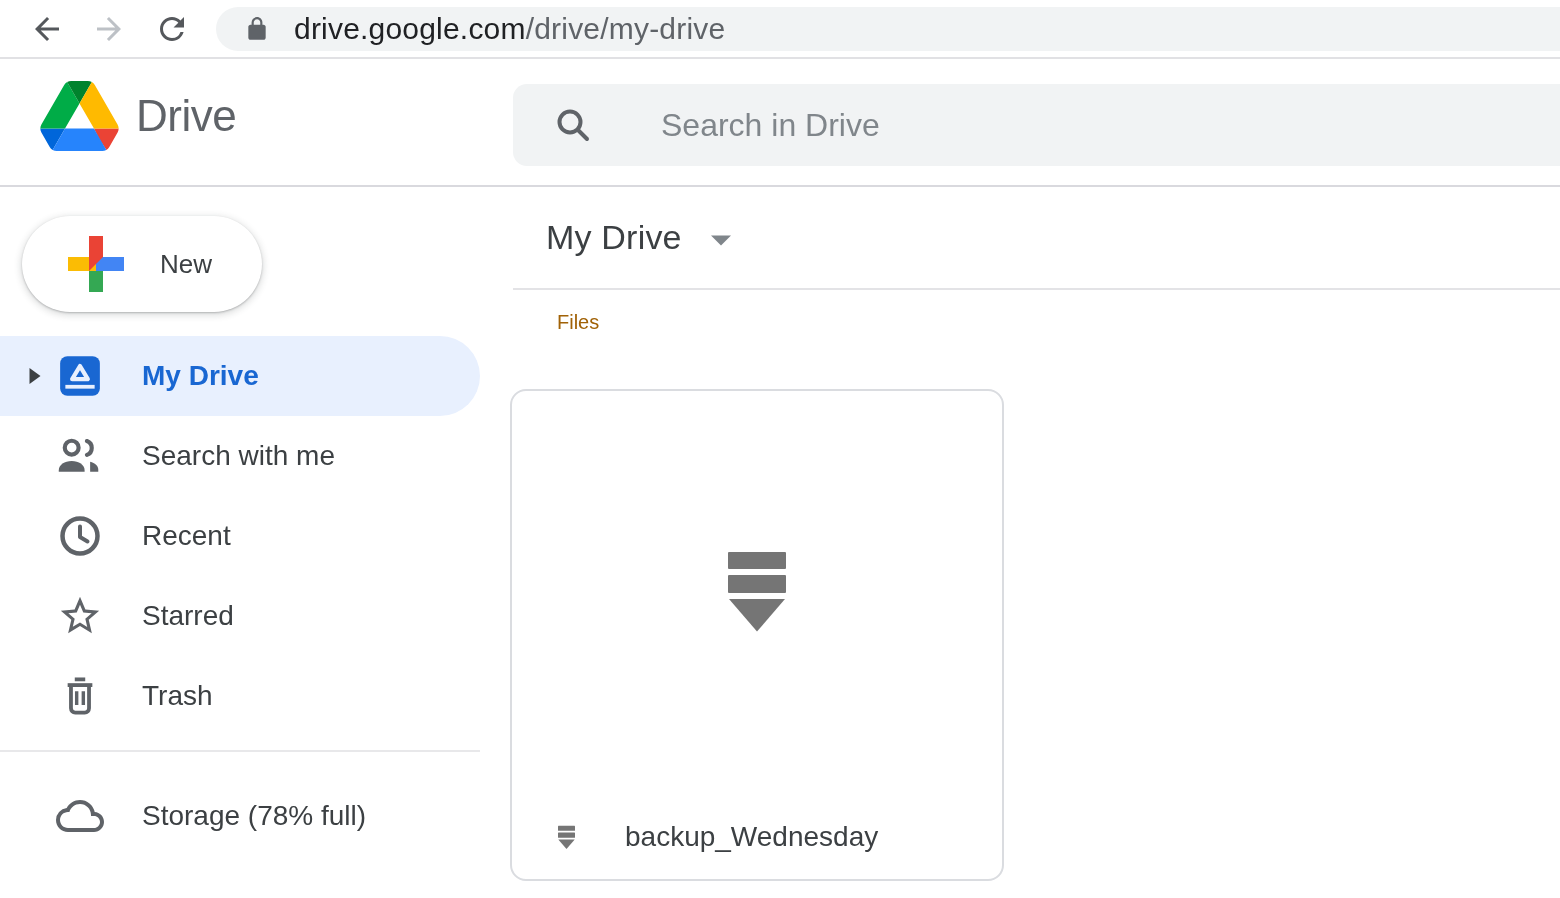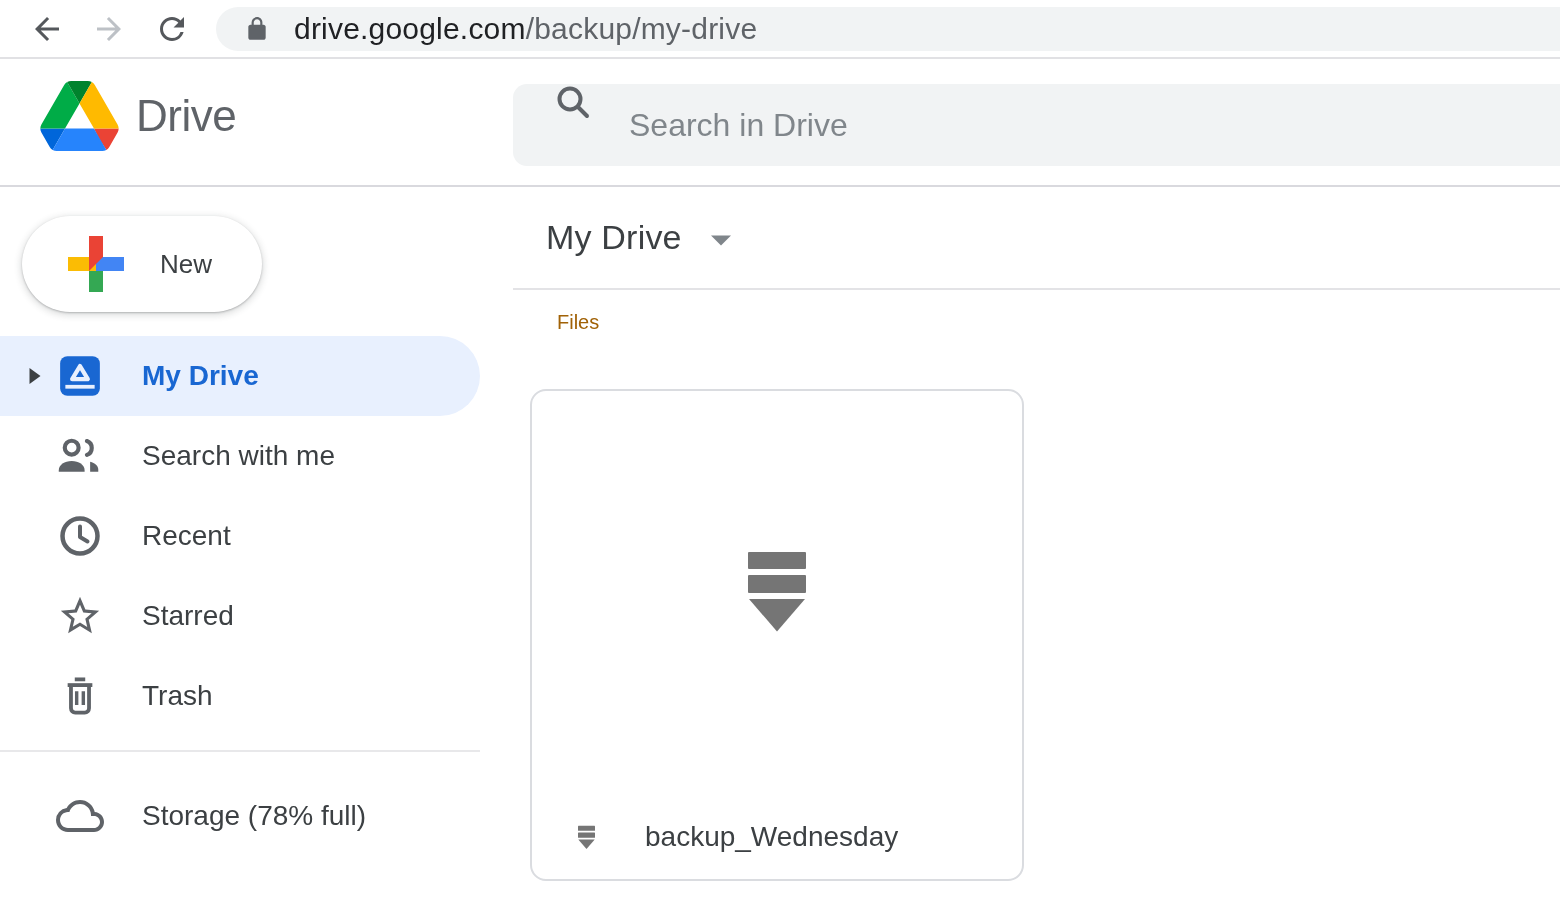--- a/index.html
+++ b/index.html
@@ -18,21 +18,21 @@
     background:#f1f3f4;display:flex;align-items:center;padding-left:28px;box-sizing:border-box;cursor:text;}
   .url-text{font-size:30px;margin-left:24px;letter-spacing:.2px;white-space:nowrap;}
   .url-host{color:#202124;}
   .url-path{color:#5f6368;}
 
   
   .app-header{position:absolute;top:59px;left:0;right:0;height:126px;background:#fff;border-bottom:2px solid #d9d9de;}
   .brand{position:absolute;left:40px;top:20px;height:74px;display:flex;align-items:center;cursor:pointer;}
   .brand-text{font-size:44px;color:#5f6368;margin-left:17px;letter-spacing:-.5px;}
   .searchbar{position:absolute;left:513px;top:25px;height:82px;width:1047px;background:#f1f3f4;
-    border-radius:14px 0 0 14px;display:flex;}
+    border-radius:14px 0 0 14px;display:flex;align-items:center;gap:32px;}
   .search-icon{margin-left:42px;}
   .searchbar input{margin-left:36px;border:none;outline:none;background:transparent;
     font-family:"Liberation Sans",sans-serif;font-size:32px;color:#3c4043;width:860px;}
   .searchbar input::placeholder{color:#80868b;opacity:1;}
 
   
   .sidebar{position:absolute;top:187px;left:0;width:505px;height:711px;background:#fff;}
   .new-btn{position:absolute;left:22px;top:29px;width:240px;height:96px;border-radius:48px;background:#fff;border:none;
     box-shadow:0 1px 2px 0 rgba(60,64,67,.30),0 2px 6px 2px rgba(60,64,67,.15);
     display:flex;align-items:center;cursor:pointer;padding:0;}
@@ -48,21 +48,21 @@
   .side-divider{margin-top:14px;width:480px;border-top:2px solid #e8e8ea;}
   .side-item.storage{margin-top:24px;}
 
   
   .title-row{position:absolute;top:187px;left:513px;right:0;height:101px;border-bottom:2px solid #e3e3e6;
     display:flex;align-items:center;background:#fff;}
   .title-group{display:flex;align-items:center;margin-left:33px;cursor:pointer;}
   .page-title{font-size:34px;font-weight:normal;color:#3c4043;margin:0;letter-spacing:.2px;}
   .caret{margin-left:28px;margin-top:6px;}
   .section-label{position:absolute;top:311px;left:557px;font-size:20px;color:#a16207;}
-  .cards{position:absolute;top:389px;left:530px;display:flex;gap:29px;}
+  .cards{position:absolute;top:389px;left:510px;display:flex;gap:29px;}
   .file-card{width:490px;height:488px;border:2px solid #dadce0;border-radius:16px;background:#fff;position:relative;cursor:pointer;}
   .big-icon{position:absolute;left:50%;top:161px;transform:translateX(-50%);}
   .card-footer{position:absolute;left:0;top:420px;right:0;height:52px;display:flex;align-items:center;}
   .small-icon{margin-left:46px;}
   .fname{margin-left:50px;font-size:28px;color:#3c4043;white-space:nowrap;}
 </style>
 </head>
 <body>
 
 <div class="screen">
@@ -88,21 +88,21 @@
             <path d="M17.65 6.35A7.958 7.958 0 0012 4c-4.42 0-7.99 3.58-8 8s3.57 8 8 8c3.73 0 6.84-2.55 7.73-6h-2.08A5.99 5.99 0 0112 18c-3.31 0-6-2.69-6-6s2.69-6 6-6c1.66 0 3.14.69 4.22 1.78L13 11h7V4l-2.35 2.35z" fill="#55585c"></path>
           </svg>
       </span>
     </button>
     <div class="url-pill">
       <span>
         <svg width="26" height="30" viewBox="0 0 24 24">
             <path d="M18 8h-1V6c0-2.76-2.24-5-5-5S7 3.24 7 6v2H6c-1.1 0-2 .9-2 2v10c0 1.1.9 2 2 2h12c1.1 0 2-.9 2-2V10c0-1.1-.9-2-2-2zm-3 0H9V6c0-1.66 1.34-3 3-3s3 1.34 3 3v2z" fill="#5f6368"></path>
           </svg>
       </span>
-      <span class="url-text"><span class="url-host">drive.google.com</span><span class="url-path">/backup/my-drive</span></span>
+      <span class="url-text"><span class="url-host">drive.google.com</span><span class="url-path">/drive/my-drive</span></span>
     </div>
   </div>
 
   <div class="app-header">
     <div class="brand">
       <span>
         <svg width="79" height="70" viewBox="0 0 87.3 78">
           <path d="M6.6 66.85l3.85 6.65c.8 1.4 1.95 2.5 3.3 3.3l13.75-23.8H0c0 1.55.4 3.1 1.2 4.5z" fill="#0066da"></path>
           <path d="M43.65 25L29.9 1.2c-1.35.8-2.5 1.9-3.3 3.3l-25.4 44A9.06 9.06 0 000 53h27.5z" fill="#00ac47"></path>
           <path d="M73.55 76.8c1.35-.8 2.5-1.9 3.3-3.3l1.6-2.75L86.1 57.5c.8-1.4 1.2-2.95 1.2-4.5H59.79l5.85 11.5z" fill="#ea4335"></path>

